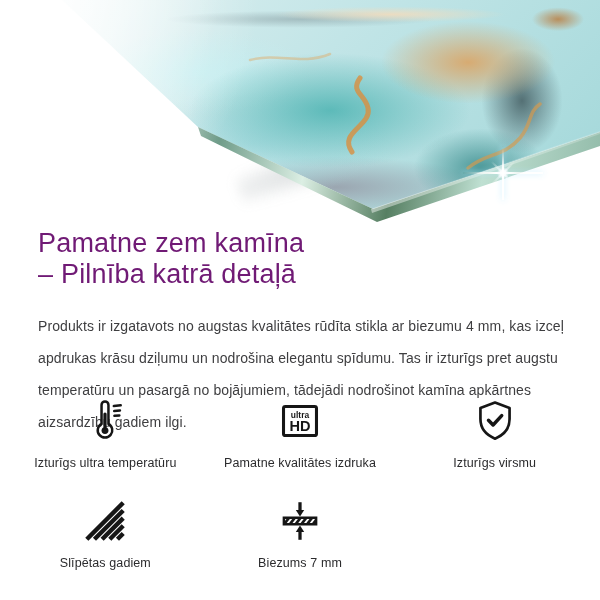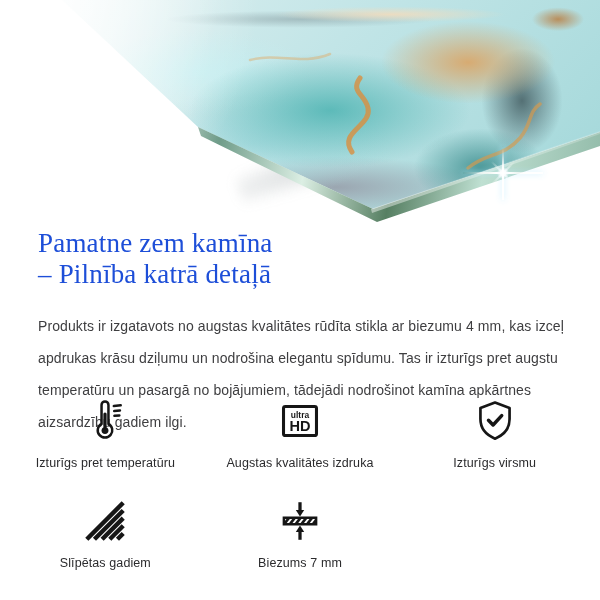--- a/index.html
+++ b/index.html
@@ -73,22 +73,22 @@
   .sparkle .ray-d1,.sparkle .ray-d2{position:absolute;left:-16px;top:-0.75px;width:32px;height:1.5px;
     background:linear-gradient(to right, rgba(255,255,255,0), rgba(255,255,255,.9) 50%, rgba(255,255,255,0));}
   .sparkle .ray-d1{transform:rotate(45deg);}
   .sparkle .ray-d2{transform:rotate(-45deg);}
   .sparkle .core{position:absolute;left:-6px;top:-6px;width:12px;height:12px;border-radius:50%;
     background:radial-gradient(circle, #ffffff 0%, rgba(255,255,255,.85) 35%, rgba(200,245,255,0) 75%);}
 
   
   .content{position:absolute;left:38px;top:228px;width:534px;z-index:7;}
   .headline{
-    margin:0;color:#1d4ed8;font-weight:400;
-    font-family:Liberation Serif, serif;
+    margin:0;color:#701a75;font-weight:400;
+    font-family:Liberation Sans, sans-serif;
     font-size:27px;line-height:31px;letter-spacing:.2px;
   }
   .headline span{display:block;}
   .desc{
     margin:20px 0 0 0;color:#3e3e40;
     font-size:14px;line-height:32px;letter-spacing:.1px;
   }
 
   
   .features{
@@ -142,32 +142,32 @@
     <div class="ficon">
       <svg viewBox="0 0 24 24" fill="none" stroke="#161616" stroke-width="1.3" stroke-linecap="round">
         <path d="M10.2,13.5 V3.6 a1.8,1.8 0 0 1 3.6,0 V13.5 a3.8,3.8 0 1 1 -3.6,0 Z"></path>
         <line x1="12" y1="8.4" x2="12" y2="15.6" stroke-width="1.7"></line>
         <circle cx="12" cy="17" r="1.8" fill="#161616" stroke="none"></circle>
         <line x1="16.6" y1="4.2" x2="20.2" y2="3.8"></line>
         <line x1="16.8" y1="6.8" x2="19.8" y2="6.5"></line>
         <line x1="16.9" y1="9.3" x2="19.5" y2="9.1"></line>
       </svg>
     </div>
-    <div class="flabel">Izturīgs pret temperatūru</div>
+    <div class="flabel">Izturīgs ultra temperatūru</div>
   </div>
 
   <div class="feature">
     <div class="ficon">
       <svg viewBox="0 0 24 24">
         <rect x="3.4" y="4.4" width="17.2" height="15.2" rx="1" fill="none" stroke="#161616" stroke-width="1.6"></rect>
         <text x="12" y="10.2" text-anchor="middle" font-family="Liberation Sans, sans-serif" font-size="4.4" font-weight="700" fill="#161616">ultra</text>
         <text x="12" y="17.4" text-anchor="middle" font-family="Liberation Sans, sans-serif" font-size="7.6" font-weight="700" fill="#161616">HD</text>
       </svg>
     </div>
-    <div class="flabel">Augstas kvalitātes izdruka</div>
+    <div class="flabel">Pamatne kvalitātes izdruka</div>
   </div>
 
   <div class="feature">
     <div class="ficon">
       <svg viewBox="0 0 24 24" fill="none" stroke="#161616" stroke-width="1.4" stroke-linecap="round" stroke-linejoin="round">
         <path d="M12,2.4 L19.6,5.2 V11 C19.6,15.9 16.4,19.4 12,21.2 C7.6,19.4 4.4,15.9 4.4,11 V5.2 Z"></path>
         <path d="M8.6,11.6 L11,14.1 L15.5,9.2" stroke-width="1.8"></path>
       </svg>
     </div>
     <div class="flabel">Izturīgs virsmu</div>

